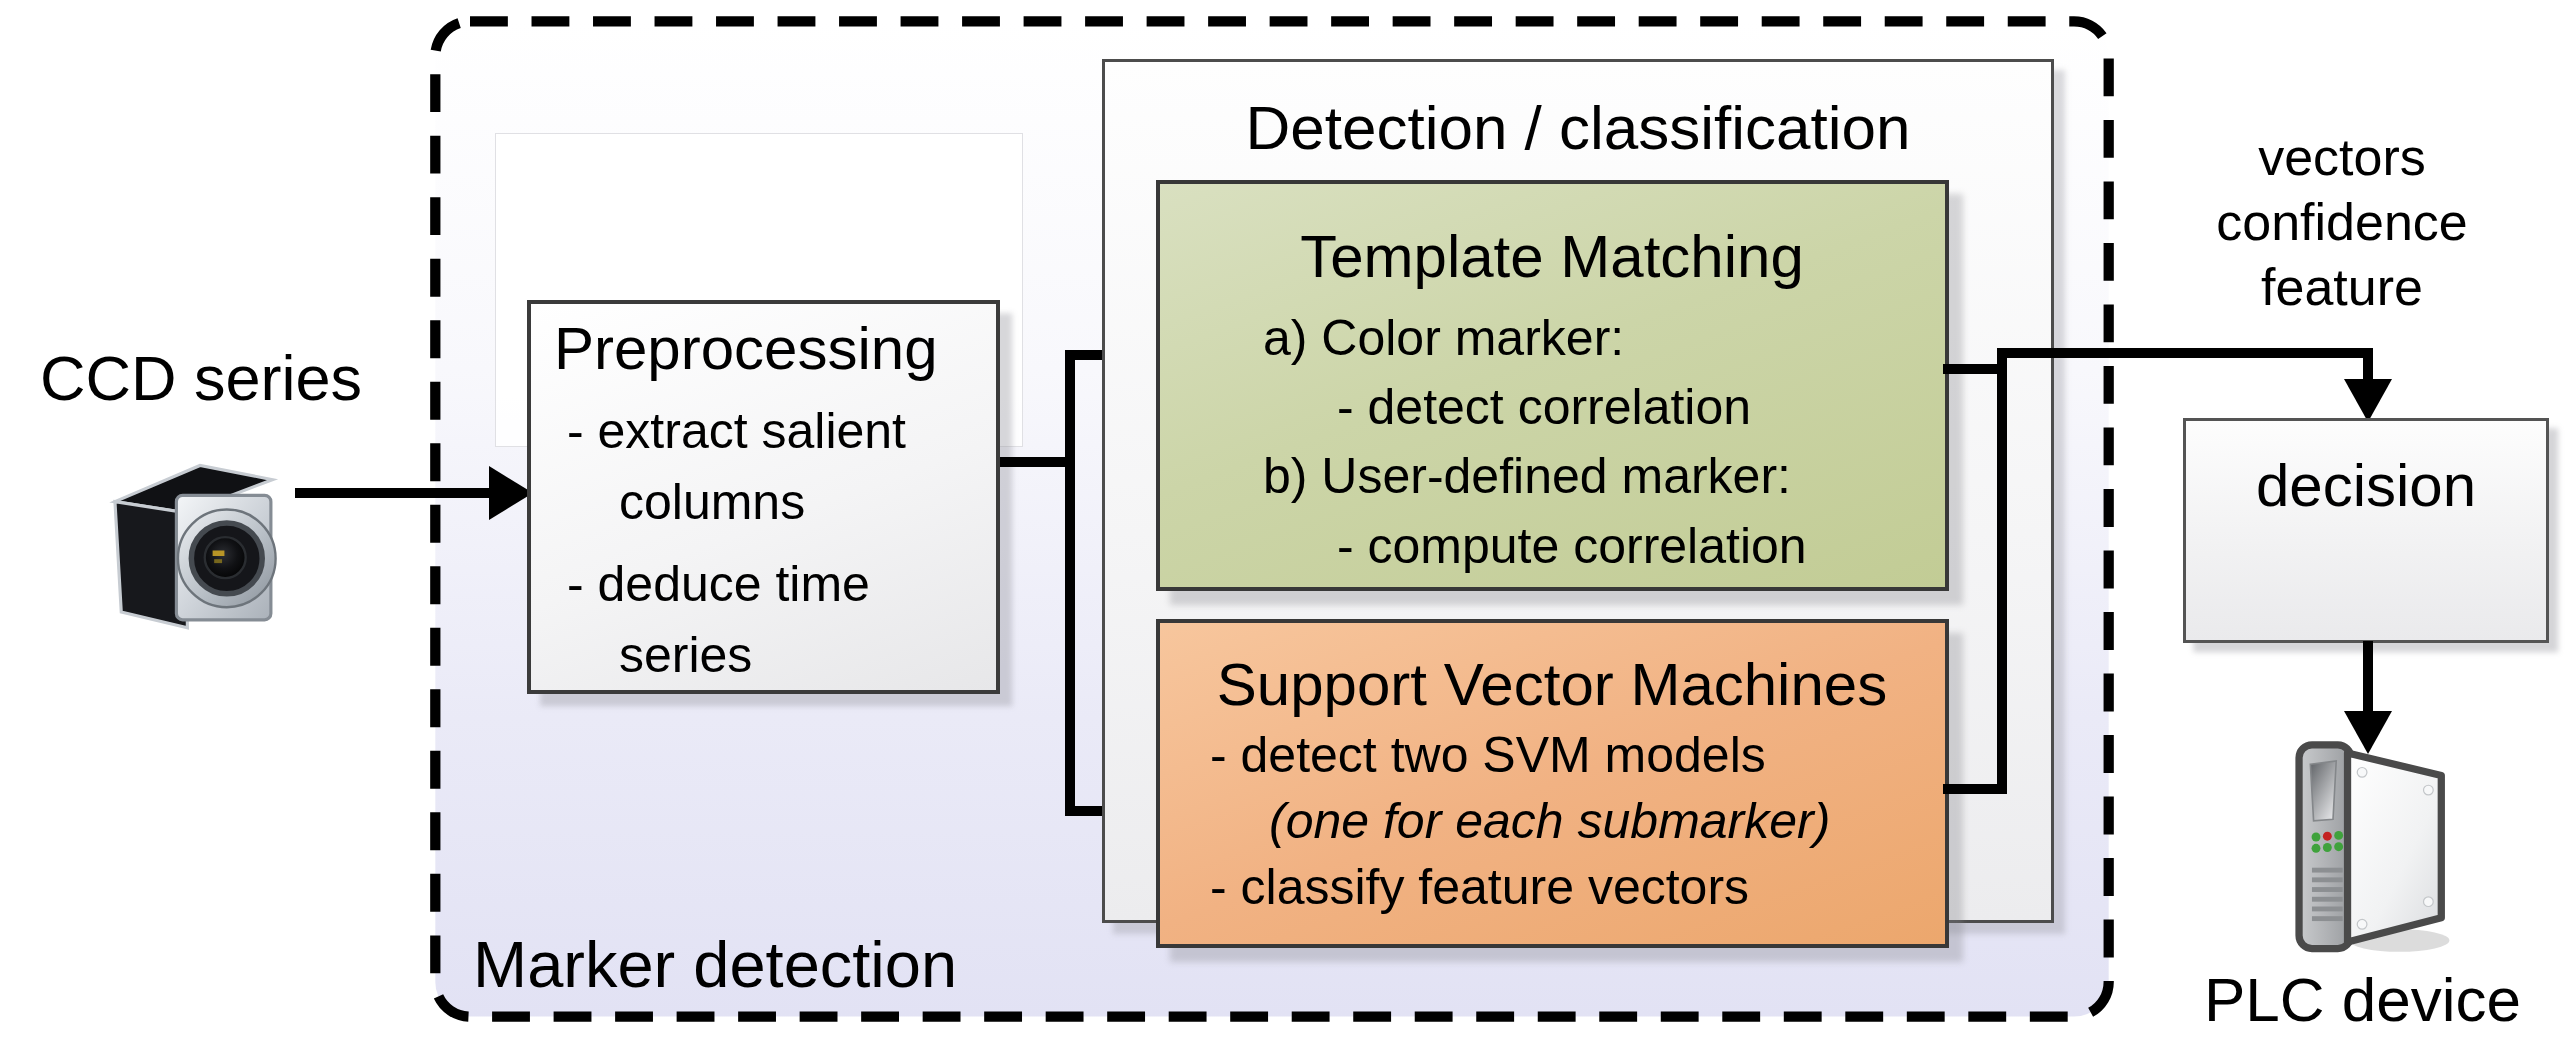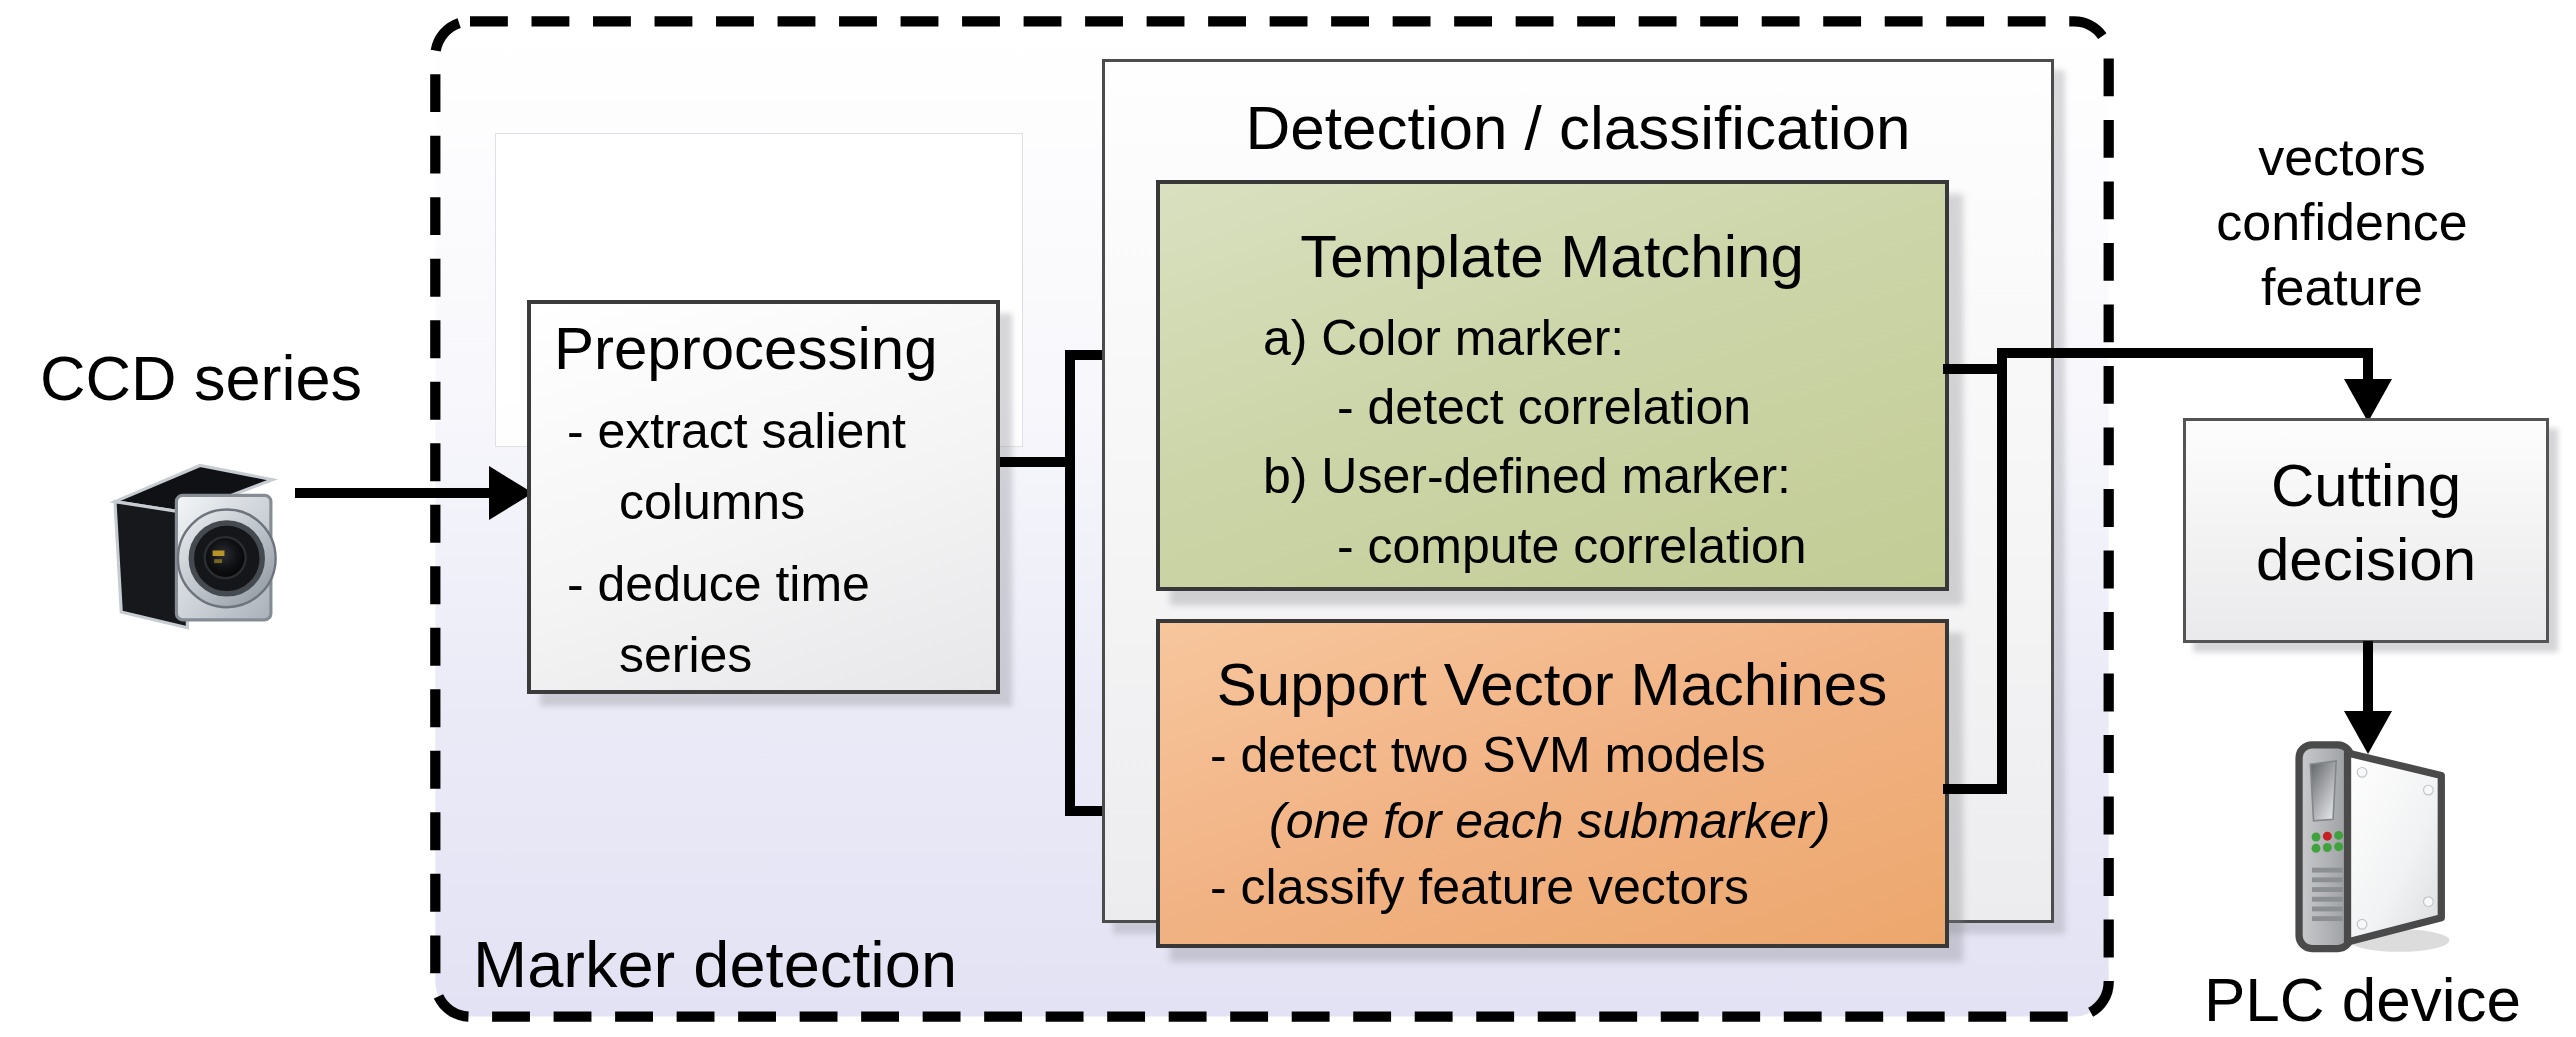--- a/index.html
+++ b/index.html
@@ -133,21 +133,20 @@
   <div class="ar-down" style="left:2344px;top:379px;"></div>
 
   <div class="abs center" style="left:2145px;top:125px;width:394px;font-size:52px;line-height:65px;">
     <div>vectors</div>
     <div>confidence</div>
     <div>feature</div>
   </div>
 
   <div class="box cut-box">
     <div class="abs center" style="left:0;top:28px;width:360px;font-size:60px;line-height:74px;">
-      <div>Cutting</div>
       <div>decision</div>
     </div>
   </div>
 
   <div class="vline" style="left:2363px;top:641px;width:9.5px;height:75px;"></div>
   <div class="ar-down" style="left:2344px;top:711px;"></div>
 
   <svg class="abs" style="left:2294px;top:740px;" width="158" height="215" viewBox="0 0 195 266">
     <defs>
       <linearGradient id="plcf" x1="0" y1="0" x2="1" y2="1">

